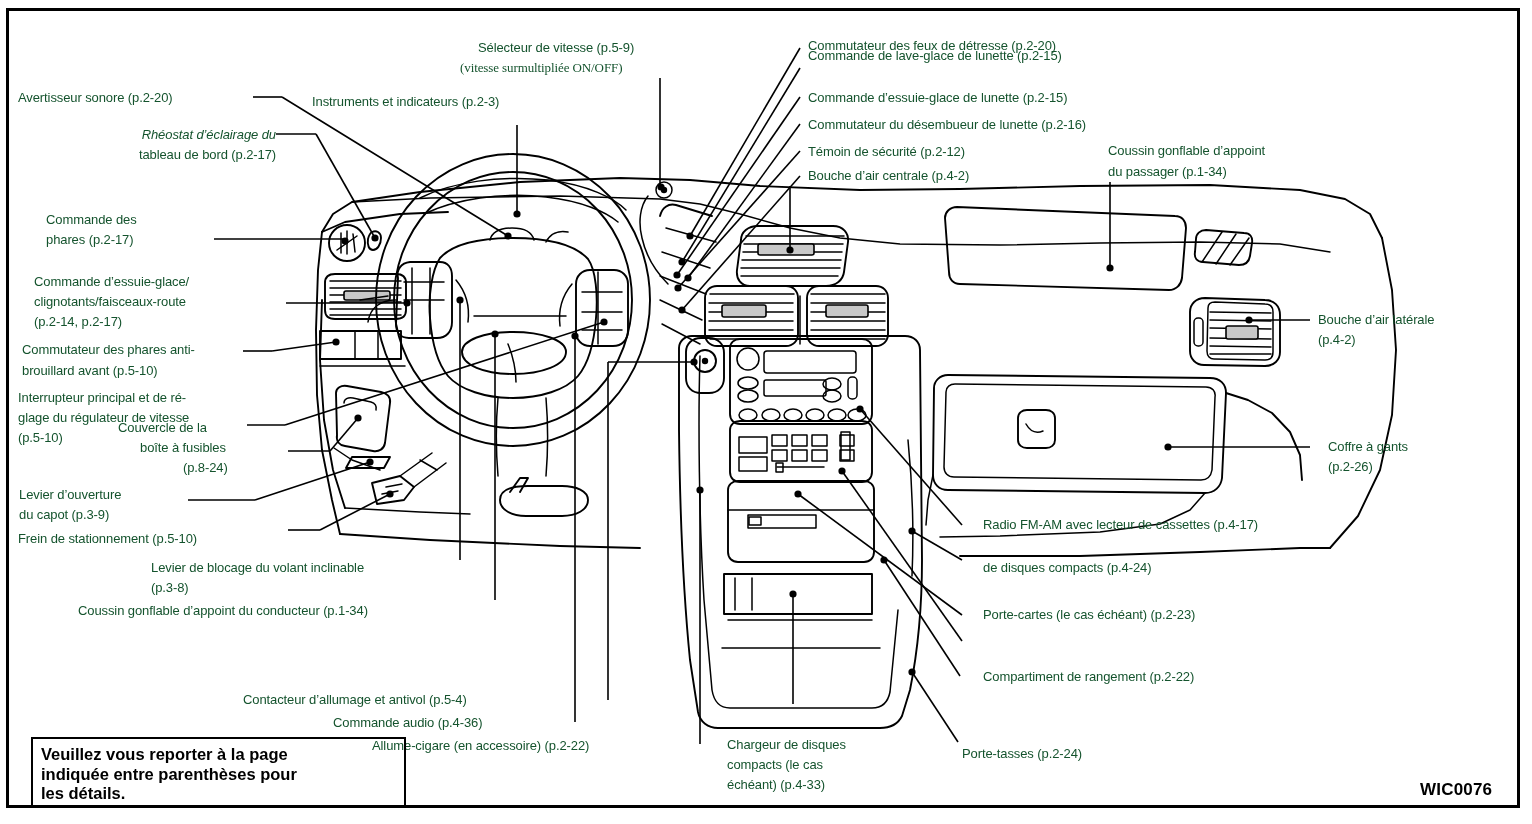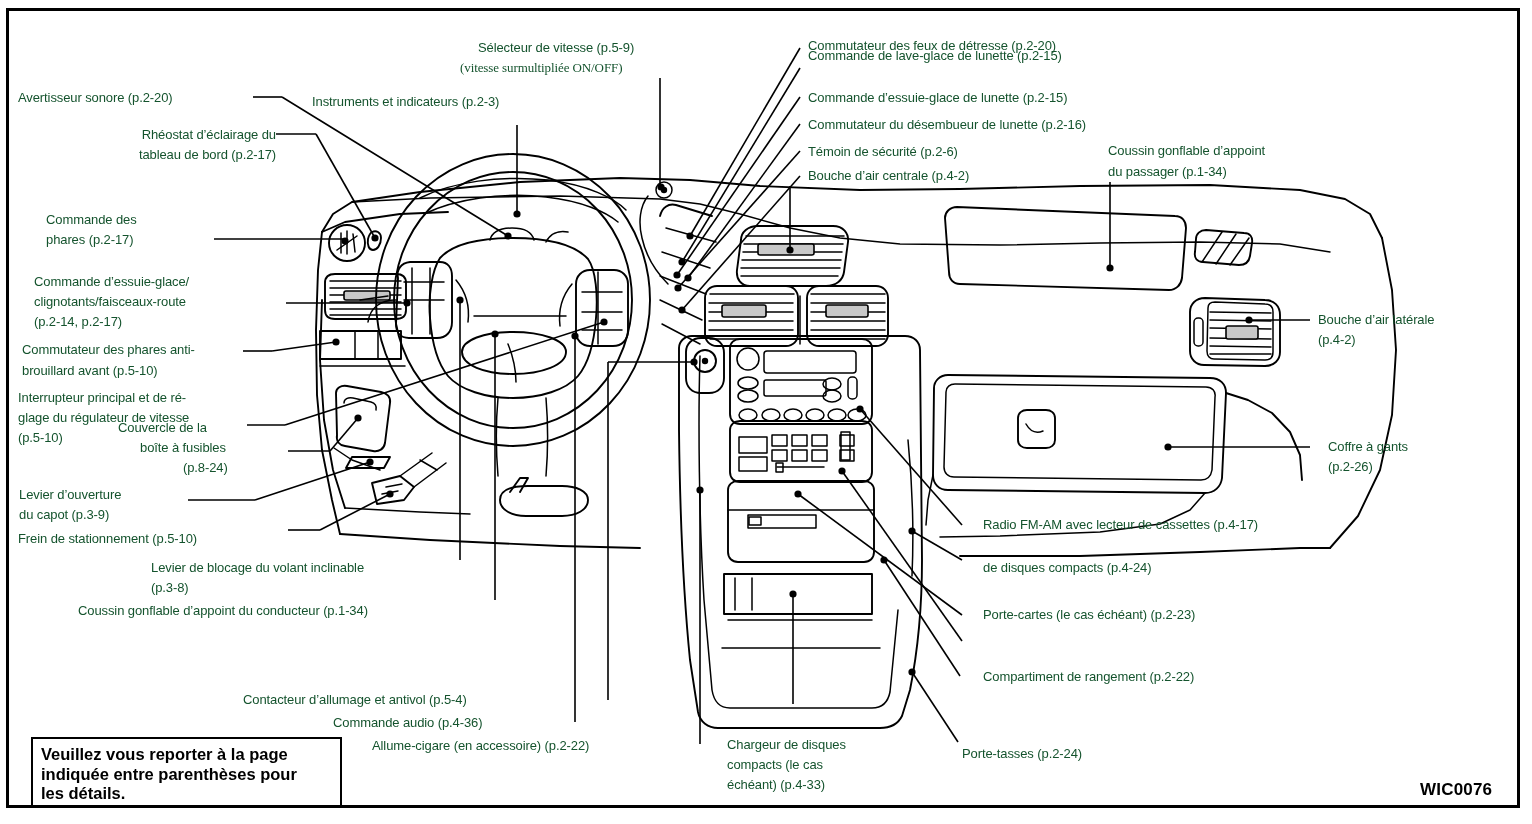--- a/index.html
+++ b/index.html
@@ -31,21 +31,21 @@
     line-height: 20.5px;
     white-space: pre;
     color: #14532d;
     letter-spacing: -0.1px;
   }
   .lbl.r { text-align: right; }
   #note-box {
     position: absolute;
     left: 31px;
     top: 737px;
-    width: 311px;
+    width: 375px;
     height: 70px;
     border: 2.5px solid #000;
     box-sizing: border-box;
     padding: 6px 8px 0 8px;
   }
   #note-box .note-text {
     font-size: 16.5px;
     line-height: 19.5px;
     font-weight: bold;
     text-align: justify;
@@ -399,21 +399,21 @@
     <path class="ink-thin" d="M666,228 L716,242 M662,252 L710,268 M660,276 L706,294
                               M660,300 L702,320 M662,324 L700,344"></path>
     <path class="ink-thin" d="M648,196 C640,206 638,222 642,238 C646,256 656,272 668,284"></path>
     <circle class="ink-thin" cx="664" cy="190" r="8"></circle>
     <circle class="dot" cx="664" cy="190" r="3.2"></circle>
 
   </svg>
 
   <div class="lbl" style="left:18px; top:88px;">Avertisseur sonore (p.2-20)</div>
 
-  <div class="lbl r" style="left:0px; top:125px; width:276px;">Rhéostat d’éclairage du</div>
+  <div class="lbl r" style="left:0px; top:125px; width:276px;font-style:italic;">Rhéostat d’éclairage du</div>
   <div class="lbl r" style="left:0px; top:145px; width:276px;">tableau de bord (p.2-17)</div>
 
   <div class="lbl" style="left:46px; top:210px;">Commande des</div>
   <div class="lbl" style="left:46px; top:230px;">phares (p.2-17)</div>
 
   <div class="lbl" style="left:34px; top:272px;">Commande d’essuie-glace/</div>
   <div class="lbl" style="left:34px; top:292px;">clignotants/faisceaux-route</div>
   <div class="lbl" style="left:34px; top:312px;">(p.2-14, p.2-17)</div>
 
   <div class="lbl" style="left:22px; top:340px;">Commutateur des phares anti-</div>
@@ -443,21 +443,21 @@
 
   <div class="lbl" style="left:312px; top:92px;">Instruments et indicateurs (p.2-3)</div>
 
   <div class="lbl" style="left:478px; top:38px;">Sélecteur de vitesse (p.5-9)</div>
   <div class="lbl" style="left:460px; top:58px;font-family:Liberation Serif, serif;">(vitesse surmultipliée ON/OFF)</div>
 
   <div class="lbl" style="left:808px; top:36px;">Commutateur des feux de détresse (p.2-20)</div>
   <div class="lbl" style="left:808px; top:46px;">Commande de lave-glace de lunette (p.2-15)</div>
   <div class="lbl" style="left:808px; top:88px;">Commande d’essuie-glace de lunette (p.2-15)</div>
   <div class="lbl" style="left:808px; top:115px;">Commutateur du désembueur de lunette (p.2-16)</div>
-  <div class="lbl" style="left:808px; top:142px;">Témoin de sécurité (p.2-6)</div>
+  <div class="lbl" style="left:808px; top:142px;">Témoin de sécurité (p.2-12)</div>
   <div class="lbl" style="left:808px; top:166px;">Bouche d’air centrale (p.4-2)</div>
 
   <div class="lbl" style="left:1108px; top:141px;">Coussin gonflable d’appoint</div>
   <div class="lbl" style="left:1108px; top:162px;">du passager (p.1-34)</div>
 
   <div class="lbl" style="left:1318px; top:310px;">Bouche d’air latérale</div>
   <div class="lbl" style="left:1318px; top:330px;">(p.4-2)</div>
 
   <div class="lbl" style="left:1328px; top:437px;">Coffre à gants</div>
   <div class="lbl" style="left:1328px; top:457px;">(p.2-26)</div>

